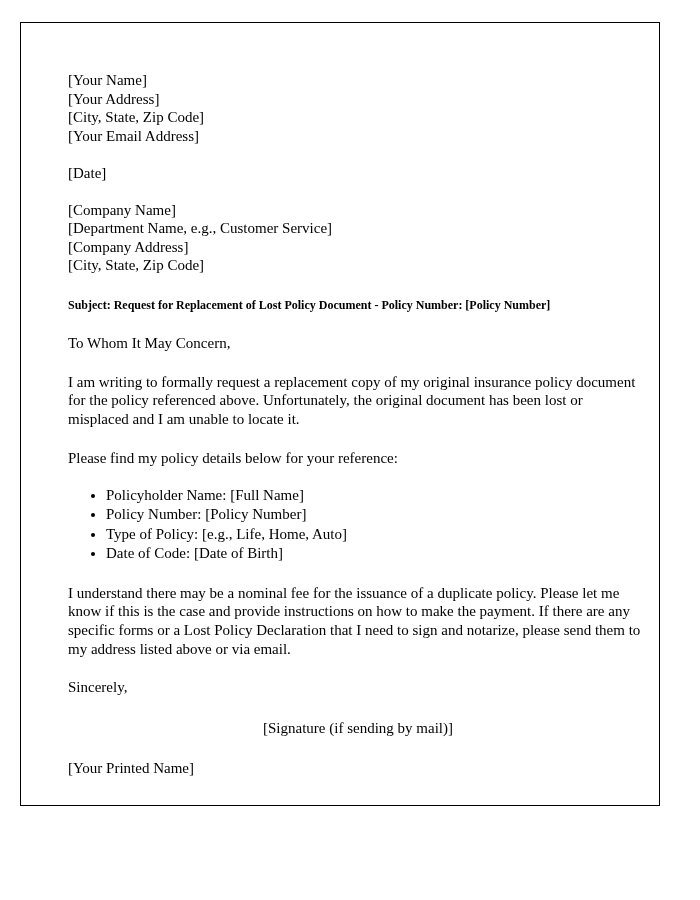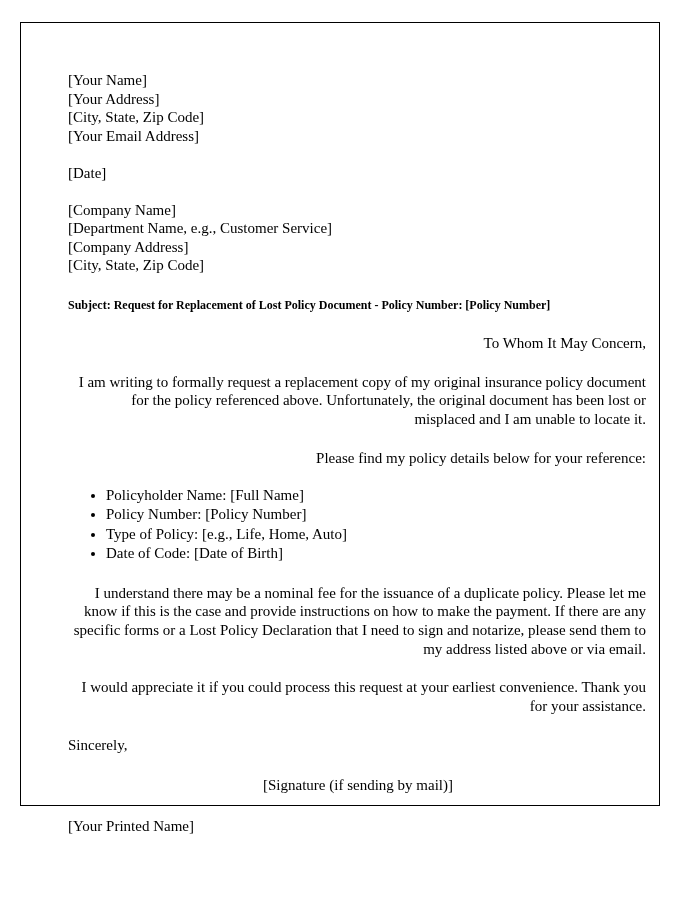--- a/index.html
+++ b/index.html
@@ -51,21 +51,21 @@
     font-size: 12px;
     line-height: 18.5px;
     margin-top: 21px;
     width: 580px;
   }
   .para {
     font-size: 15px;
     line-height: 18.7px;
     margin-top: 20px;
     width: 578px;
-    text-align: right;
+    text-align: left;
   }
   ul.details {
     margin: 18px 0 0 0;
     padding-left: 38px;
     list-style-type: disc;
   }
   ul.details li {
     font-size: 15px;
     line-height: 19.5px;
     margin: 0;
@@ -131,21 +131,20 @@
           <span>[e.g., Life, Home, Auto]</span>
         </li>
         <li>
           <span class="lbl">Date of Code:</span>
           <span>[Date of Birth]</span>
         </li>
       </ul>
 
       <div class="para">I understand there may be a nominal fee for the issuance of a duplicate policy. Please let me know if this is the case and provide instructions on how to make the payment. If there are any specific forms or a Lost Policy Declaration that I need to sign and notarize, please send them to my address listed above or via email.</div>
 
-      <div class="para">I would appreciate it if you could process this request at your earliest convenience. Thank you for your assistance.</div>
 
       <div class="sign-line">Sincerely,</div>
 
       <div class="sign-line" style="margin-top:22px;text-align:center;">[Signature (if sending by mail)]</div>
 
       <div class="sign-line" style="margin-top:22px;">[Your Printed Name]</div>
 
     </div>
   </div>
 </div>

